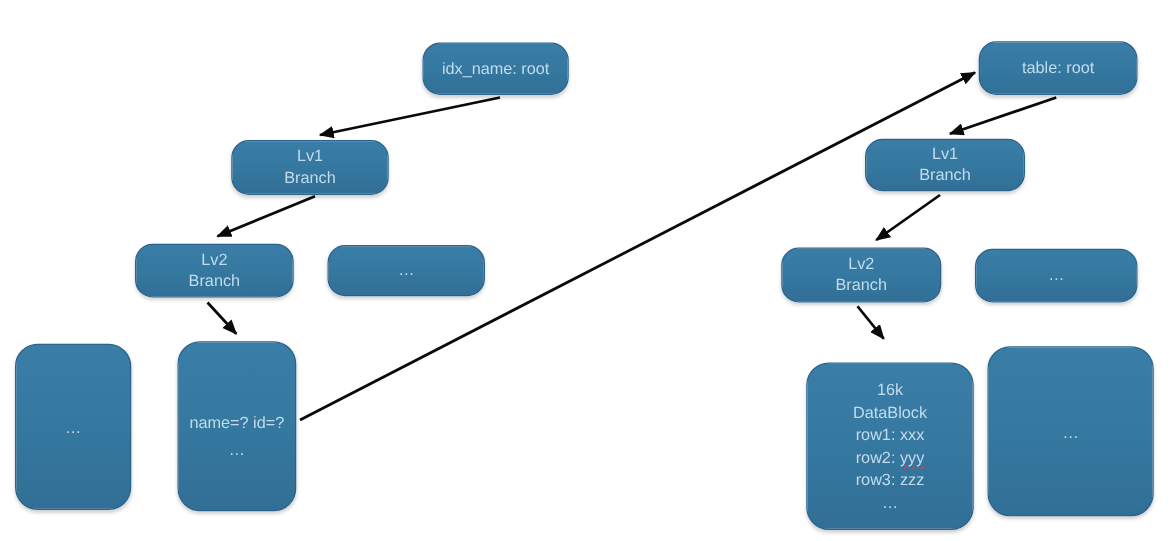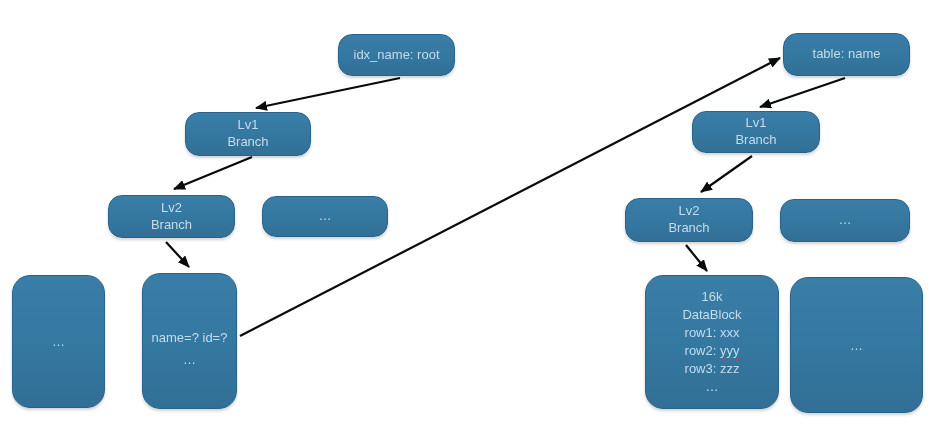--- a/index.html
+++ b/index.html
@@ -39,21 +39,21 @@
   #n-idx-root   { left: 338px; top: 34px;  width: 117px; height: 42px; }
   #n-idx-lv1    { left: 185px; top: 112px; width: 126px; height: 44px; }
   #n-idx-lv2    { left: 108px; top: 195px; width: 127px; height: 43px; }
   #n-idx-dots   { left: 262px; top: 196px; width: 126px; height: 41px; }
   #n-idx-leafd  { left: 12px;  top: 275px; width: 93px;  height: 133px; }
   #n-idx-leafq  { left: 142px; top: 273px; width: 95px;  height: 136px; padding-top: 16px; }
   #n-tab-root   { left: 783px; top: 33px;  width: 127px; height: 43px; }
   #n-tab-lv1    { left: 692px; top: 111px; width: 128px; height: 42px; }
   #n-tab-lv2    { left: 625px; top: 198px; width: 128px; height: 44px; }
   #n-tab-dots   { left: 780px; top: 199px; width: 130px; height: 43px; }
-  #n-tab-block  { left: 645px; top: 275px; width: 134px; height: 134px; }
+  #n-tab-block  { left: 645px; top: 290px; width: 134px; height: 134px; }
   #n-tab-leafd  { left: 790px; top: 277px; width: 133px; height: 136px; }
 
   .db-lines { line-height: 18px; font-size: 13px; }
   .misspell {
     text-decoration: underline wavy #e03a3a;
     text-decoration-thickness: 1px;
     text-underline-offset: 2px;
   }
   .leaf-gap { line-height: 22px; }
 </style>
@@ -93,21 +93,21 @@
   </div>
   <div class="node tall" id="n-idx-leafd">
     <span class="label">…</span>
   </div>
   <div class="node tall" id="n-idx-leafq">
     <div class="leaf-gap">name=? id=?</div>
     <div class="leaf-gap">…</div>
   </div>
 
   <div class="node pill" id="n-tab-root">
-    <span class="label">table: name</span>
+    <span class="label">table: root</span>
   </div>
   <div class="node pill" id="n-tab-lv1">
     <span class="label">Lv1
 Branch</span>
   </div>
   <div class="node pill" id="n-tab-lv2">
     <span class="label">Lv2
 Branch</span>
   </div>
   <div class="node pill" id="n-tab-dots">

